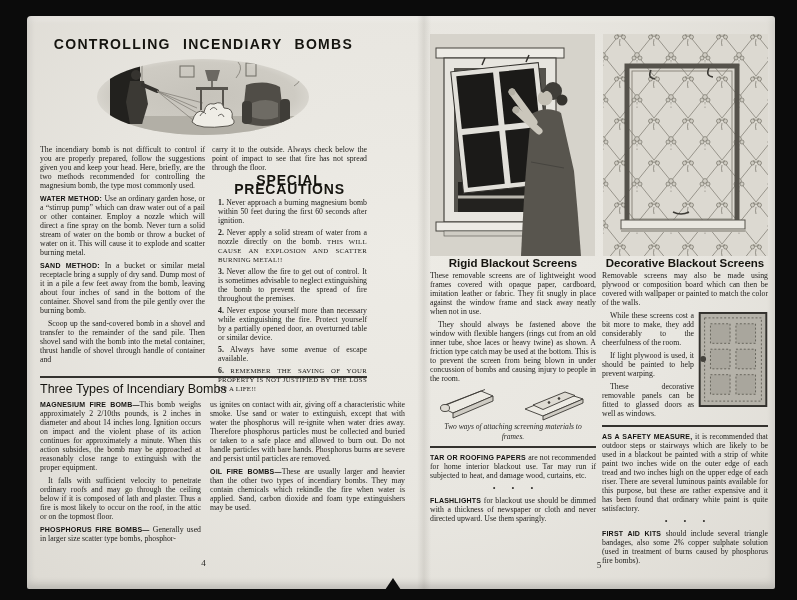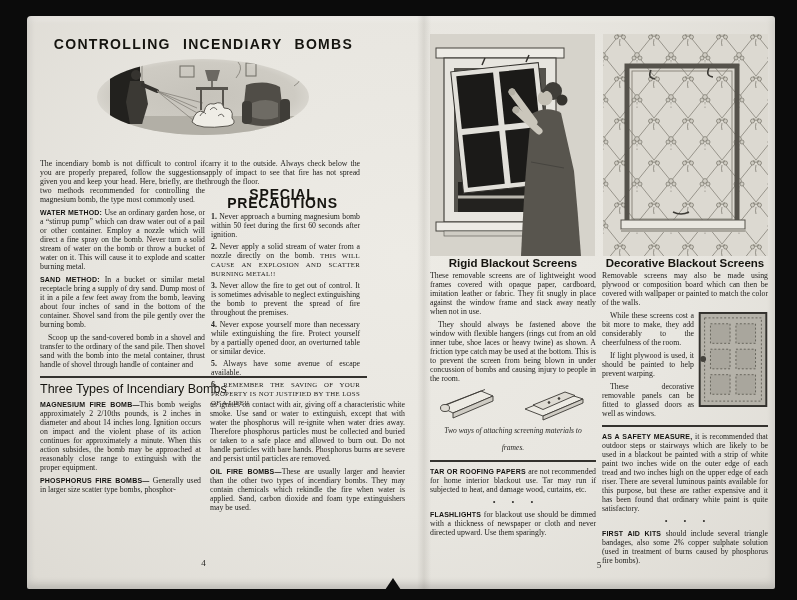--- a/index.html
+++ b/index.html
@@ -28,42 +28,42 @@
   .sc { font-size:6.8px; letter-spacing:.3px; }
   .rule { height:2px; background:#34322e; }
   .pagenum { position:absolute; font-size:9px; color:#2a2926; text-align:center; }
   .dots { text-align:center; font-size:8px; letter-spacing:7px; padding-left:7px;
     color:#2e2c29; margin:2px 0 3px 0; }
 
   
   .lp-title { position:absolute; top:20px; left:13px; width:327px; text-align:center;
     font-weight:bold; font-size:14px; letter-spacing:1.3px; word-spacing:7px; color:#15140f; }
   .lp-illus { position:absolute; top:42px; left:69px; width:215px; height:78px; }
-  .lp-cols { position:absolute; top:143px; left:13px; width:327px; display:flex; }
+  .lp-cols { position:absolute; top:129px; left:13px; width:327px; display:flex; gap:7px; }
   .lp-col1 { width:165px; } .lp-col2 { width:155px; }
   .prec-heading { text-align:center; font-weight:bold; font-size:14px; letter-spacing:.8px;
     margin:3px 0 4px 0; color:#15140f; }
   .prec-item { margin-bottom:3px;margin-left:6px; }
   .prec-item b { font-weight:bold; }
   .lp-rule { position:absolute; top:360px; left:13px; width:327px; }
   .lp-bheading { position:absolute; top:366px; left:13px; width:327px; text-align:left;
     font-weight:normal; font-size:12.5px; color:#15140f; }
   .lp-bcols { position:absolute; top:384px; left:13px; width:365px; display:flex; gap:9px; }
   .lp-bcol1 { width:161px; } .lp-bcol2 { width:195px; }
   .lp-pagenum { top:542px; left:13px; width:327px; }
 
   
   .rp-illus-row { position:absolute; top:18px; left:8px; width:338px; display:flex; gap:8px; }
   .rp-illus { width:165px; height:222px; }
   .rp-cols { position:absolute; top:243px; left:8px; width:338px; display:flex; gap:6px; }
   .rp-col { width:166px; }
   .screen-heading { text-align:center; font-weight:bold; font-size:11.5px; margin-bottom:3px;
     color:#15140f; }
   .frames-illus { width:152px; height:34px; margin:4px auto 1px auto; display:block; }
-  .caption { text-align:center; font-style:italic; font-size:7.6px; line-height:17px;
+  .caption { text-align:center; font-style:italic; font-size:7.6px; line-height:10px;
     margin:1px 8px 4px 8px; color:#2a2926; }
   .col-rule { margin:3px 0 5px 0; }
   .door-illus { float:right; width:70px; height:95px; margin:1px 0 2px 4px; }
   .rp-pagenum { top:544px; left:8px; width:338px; }
 </style>
 </head>
 <body>
 
 <div class="spread">
 
@@ -113,40 +113,41 @@
           <path d="M140 20 q8 -10 2 -16 M198 28 q10 -6 6 -16" stroke="#8f8c84" fill="none" stroke-width="1"></path>
         </g>
       </svg>
     </div>
 
     <div class="lp-cols body-text">
       <div class="lp-col1">
         <p class="para">The incendiary bomb is not difficult to control if you are properly prepared, follow the suggestions given you and keep your head. Here, briefly, are the two methods recommended for controlling the magnesium bomb, the type most commonly used.</p>
         <p class="para"><b class="lead">WATER METHOD: </b><span>Use an ordinary garden hose, or a “stirrup pump” which can draw water out of a pail or other container. Employ a nozzle which will direct a fine spray on the bomb. Never turn a solid stream of water on the bomb or throw a bucket of water on it. This will cause it to explode and scatter burning metal.</span></p>
         <p class="para"><b class="lead">SAND METHOD: </b><span>In a bucket or similar metal receptacle bring a supply of dry sand. Dump most of it in a pile a few feet away from the bomb, leaving about four inches of sand in the bottom of the container. Shovel sand from the pile gently over the burning bomb.</span></p>
-        <p class="para indent">Scoop up the sand-covered bomb in a shovel and transfer to the ordinary of the sand pile. Then shovel sand with the bomb into the metal container, thrust handle of shovel through handle of container and</p>
+        <p class="para indent">Scoop up the sand-covered bomb in a shovel and transfer to the remainder of the sand pile. Then shovel sand with the bomb into the metal container, thrust handle of shovel through handle of container and</p>
       </div>
       <div class="lp-col2">
-        <p class="para">carry it to the outside. Always check below the apply of impact to see that fire has not spread through the floor.</p>
+        <p class="para">carry it to the outside. Always check below the point of impact to see that fire has not spread through the floor.</p>
         <div class="prec-heading t-sans">SPECIAL PRECAUTIONS</div>
         <p class="prec-item"><b>1.</b> <span>Never approach a burning magnesium bomb within 50 feet during the first 60 seconds after ignition.</span></p>
         <p class="prec-item"><b>2.</b> <span>Never apply a solid stream of water from a nozzle directly on the bomb. </span><span class="sc">THIS WILL CAUSE AN EXPLOSION AND SCATTER BURNING METAL!!</span></p>
         <p class="prec-item"><b>3.</b> <span>Never allow the fire to get out of control. It is sometimes advisable to neglect extinguishing the bomb to prevent the spread of fire throughout the premises.</span></p>
         <p class="prec-item"><b>4.</b> <span>Never expose yourself more than necessary while extinguishing the fire. Protect yourself by a partially opened door, an overturned table or similar device.</span></p>
         <p class="prec-item"><b>5.</b> <span>Always have some avenue of escape available.</span></p>
         <p class="prec-item"><b>6.</b> <span></span><span class="sc">REMEMBER THE SAVING OF YOUR PROPERTY IS NOT JUSTIFIED BY THE LOSS OF A LIFE!!</span></p>
       </div>
     </div>
 
     <div class="rule lp-rule"></div>
     <div class="lp-bheading t-sans">Three Types of Incendiary Bombs</div>
 
     <div class="lp-bcols body-text">
       <div class="lp-bcol1">
         <p class="para"><b class="lead">MAGNESIUM FIRE BOMB—</b><span>This bomb weighs approximately 2 2/10ths pounds, is 2 inches in diameter and about 14 inches long. Ignition occurs on impact and the violent phase of its action continues for approximately a minute. When this action subsides, the bomb may be approached at reasonably close range to extinguish with the proper equipment.</span></p>
+        <p class="para indent">It falls with sufficient velocity to penetrate ordinary roofs and may go through the ceiling below if it is composed of lath and plaster. Thus a fire is most likely to occur on the roof, in the attic or on the topmost floor.</p>
         <p class="para"><b class="lead">PHOSPHORUS FIRE BOMBS— </b><span>Generally used in larger size scatter type bombs, phosphor-</span></p>
       </div>
       <div class="lp-bcol2">
         <p class="para">us ignites on contact with air, giving off a characteristic white smoke. Use sand or water to extinguish, except that with water the phosphorus will re-ignite when water dries away. Therefore phosphorus particles must be collected and buried or taken to a safe place and allowed to burn out. Do not handle particles with bare hands. Phosphorus burns are severe and persist until particles are removed.</p>
         <p class="para"><b class="lead">OIL FIRE BOMBS—</b><span>These are usually larger and heavier than the other two types of incendiary bombs. They may contain chemicals which rekindle the fire when water is applied. Sand, carbon dioxide and foam type extinguishers may be used.</span></p>
       </div>
     </div>
 
     <div class="pagenum lp-pagenum">4</div>
   </div>

